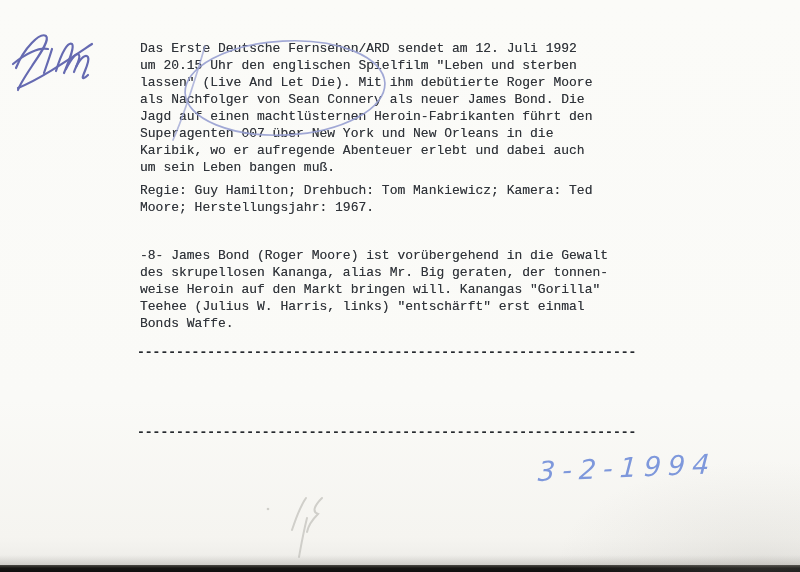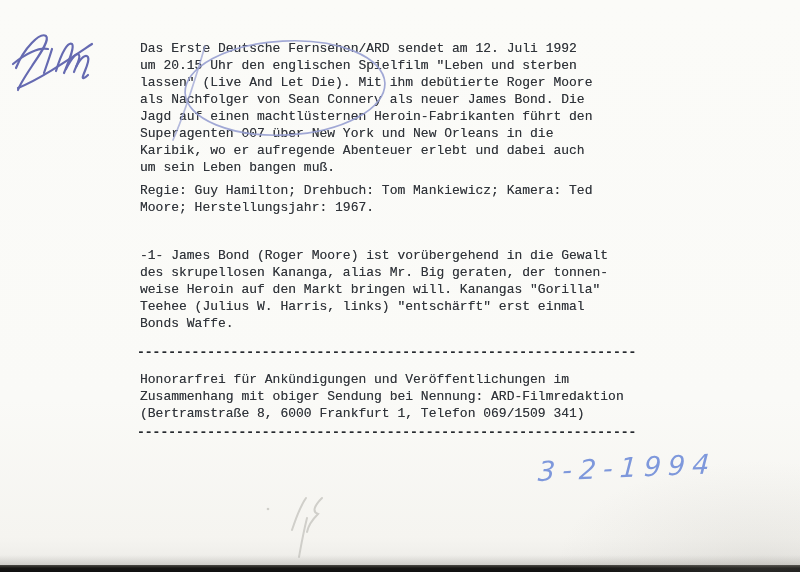--- a/index.html
+++ b/index.html
@@ -36,31 +36,28 @@
 lassen" (Live And Let Die). Mit ihm debütierte Roger Moore
 als Nachfolger von Sean Connery als neuer James Bond. Die
 Jagd auf einen machtlüsternen Heroin-Fabrikanten führt den
 Superagenten 007 über New York und New Orleans in die
 Karibik, wo er aufregende Abenteuer erlebt und dabei auch
 um sein Leben bangen muß.</div>
 
   <div class="typed" style="left:140px;top:182px">Regie: Guy Hamilton; Drehbuch: Tom Mankiewicz; Kamera: Ted
 Moore; Herstellungsjahr: 1967.</div>
 
-  <div class="typed" style="left:140px;top:247px">-1- James Bond (Roger Moore) ist vorübergehend in die Gewalt
+  <div class="typed" style="left:140px;top:247px">-8- James Bond (Roger Moore) ist vorübergehend in die Gewalt
 des skrupellosen Kananga, alias Mr. Big geraten, der tonnen-
 weise Heroin auf den Markt bringen will. Kanangas "Gorilla"
 Teehee (Julius W. Harris, links) "entschärft" erst einmal
 Bonds Waffe.</div>
 
   <div class="typed sep" style="left:137px;top:344px">----------------------------------------------------------------</div>
 
-  <div class="typed" style="left:140px;top:371px">Honorarfrei für Ankündigungen und Veröffentlichungen im
-Zusammenhang mit obiger Sendung bei Nennung: ARD-Filmredaktion
-(Bertramstraße 8, 6000 Frankfurt 1, Telefon 069/1509 341)</div>
 
   <div class="typed sep" style="left:137px;top:424px">----------------------------------------------------------------</div>
 
   <div class="hand-date">3-2-1994</div>
 
   <svg width="112" height="88" style="left:4px;top:18px" viewBox="0 0 112 88" role="img" aria-label="Film">
     <g fill="none" stroke="#5e63ae" stroke-width="2.2" stroke-linecap="round" opacity="0.95">
       <path d="M12,50 C20,30 36,14 42,18 C46,22 36,36 28,48 C22,57 16,66 14,72"></path>
       <path d="M9,46 C21,36 35,29 44,31"></path>
       <path d="M48,31 C45,41 42,49 40,55"></path>

